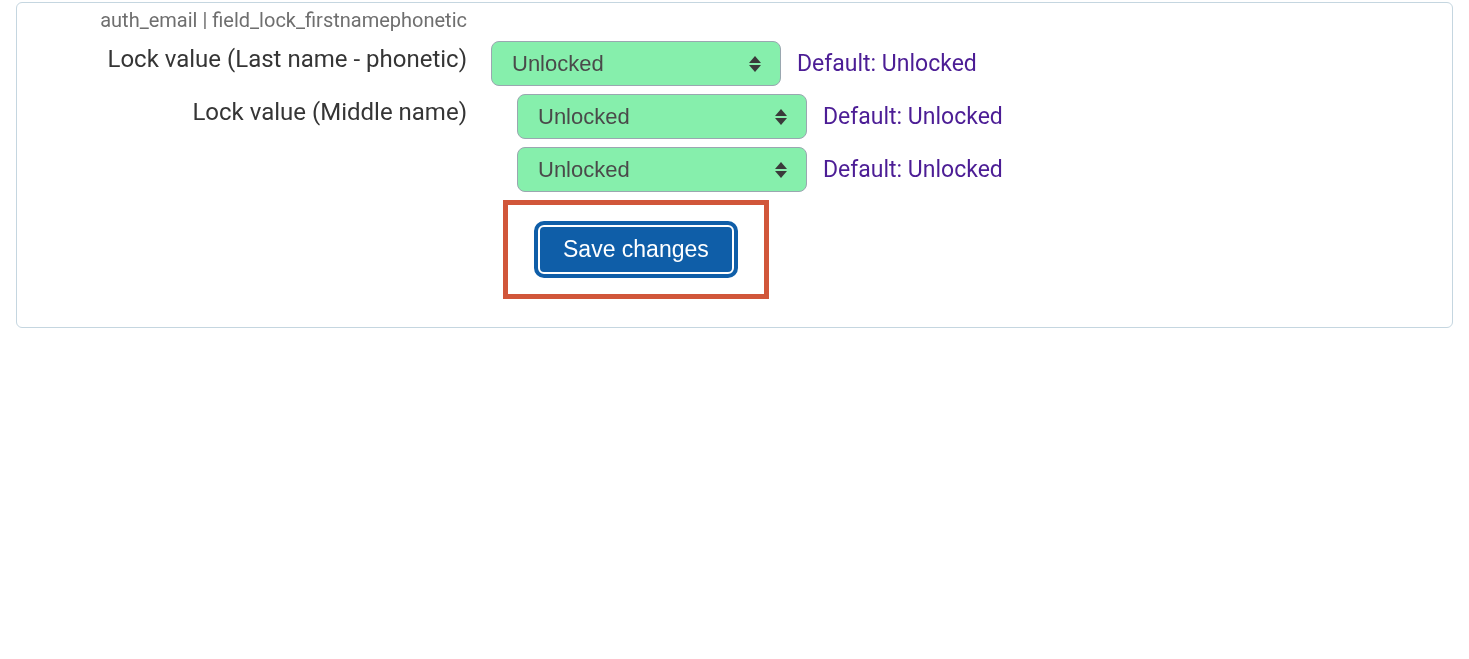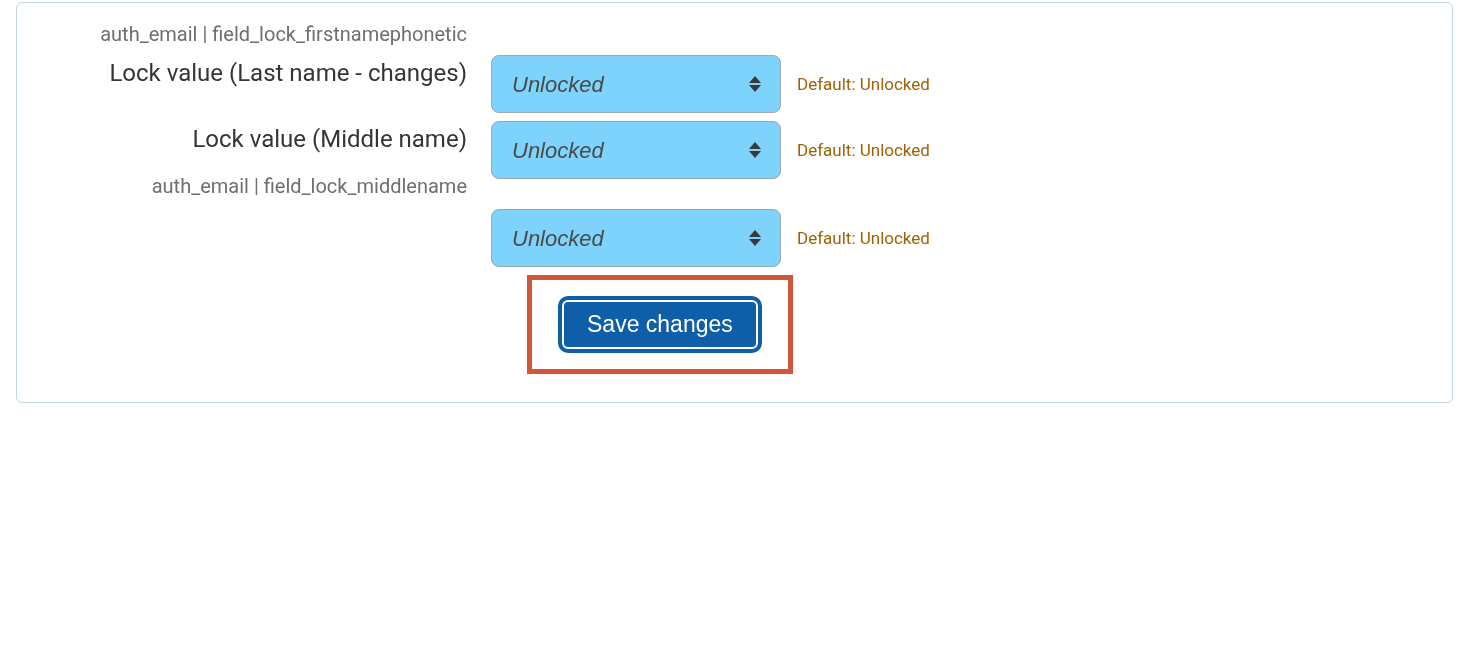--- a/index.html
+++ b/index.html
@@ -21,66 +21,66 @@
       padding: 0 24px 28px 24px;
       background: #ffffff;
     }
     .form-row {
       display: flex;
       align-items: flex-start;
       margin-top: 0;
     }
     .form-row + .form-row {
       margin-top: 2px;
+      gap: 26px;
     }
     .label-col {
       width: 450px;
       flex-shrink: 0;
       text-align: right;
       padding-right: 24px;
       padding-top: 8px;
     }
     .label-main {
       font-size: 24px;
       color: #353535;
       line-height: 1.35;
       display: block;
     }
     .label-meta {
       font-size: 20px;
       color: #6f6f6f;
       line-height: 1.5;
       display: block;
-      margin-top: 16px;
+      margin-top: 2px;
     }
     .control-col {
       display: flex;
       align-items: center;
       gap: 16px;
       padding-top: 6px;
     }
     .select-wrap {
       position: relative;
       width: 290px;
     }
     .select {
       width: 100%;
-      height: 58px;
+      height: 45px;
       border: 1px solid #9aa7b0;
       border-radius: 8px;
-      background: #7dd3fc;
+      background: #86efac;
       font-size: 22px;
       color: #4a4a4a;
       padding: 0 48px 0 20px;
       appearance: none;
       -webkit-appearance: none;
       -moz-appearance: none;
       cursor: pointer;
       text-align: left;
-      font-style: italic;
     }
     .select-caret {
       position: absolute;
       right: 20px;
       top: 50%;
       transform: translateY(-50%);
       pointer-events: none;
       display: flex;
       flex-direction: column;
       align-items: center;
@@ -92,36 +92,36 @@
       border-left: 6px solid transparent;
       border-right: 6px solid transparent;
     }
     .caret-up {
       border-bottom: 7px solid #3a3a3a;
     }
     .caret-down {
       border-top: 7px solid #3a3a3a;
     }
     .default-text {
-      font-size: 17px;
-      color: #a16207;
+      font-size: 23px;
+      color: #4c1d95;
     }
     .button-row {
       display: flex;
       margin-top: 8px;
     }
     .button-spacer {
       width: 450px;
       flex-shrink: 0;
     }
     .highlight-box {
       border: 5px solid #d1563a;
       padding: 18px 28px;
       display: inline-block;
-      margin-left: 36px;
+      margin-left: 12px;
     }
     .save-button {
       background: #0f5ea8;
       color: #ffffff;
       border: 1px solid #0a4d8c;
       border-radius: 8px;
       font-size: 23px;
       padding: 12px 26px;
       cursor: pointer;
       box-shadow: inset 0 0 0 3px #ffffff, inset 0 0 0 4px #0f5ea8;
@@ -146,40 +146,39 @@
 <div class="panel">
 
   <div class="meta-only-row">
     <div class="orphan-meta">
       <span class="label-meta">auth_email | field_lock_firstnamephonetic</span>
     </div>
   </div>
 
   <div class="form-row">
     <div class="label-col">
-      <span class="label-main">Lock value (Last name - changes)</span>
+      <span class="label-main">Lock value (Last name - phonetic)</span>
     </div>
     <div class="control-col">
       <div class="select-wrap">
         <select class="select">
           <option>Unlocked</option>
         </select>
         <span class="select-caret">
           <span class="caret-up"></span>
           <span class="caret-down"></span>
         </span>
       </div>
       <span class="default-text">Default: Unlocked</span>
     </div>
   </div>
 
   <div class="form-row">
     <div class="label-col">
       <span class="label-main">Lock value (Middle name)</span>
-      <span class="label-meta">auth_email | field_lock_middlename</span>
     </div>
     <div class="control-col">
       <div class="select-wrap">
         <select class="select">
           <option>Unlocked</option>
         </select>
         <span class="select-caret">
           <span class="caret-up"></span>
           <span class="caret-down"></span>
         </span>

